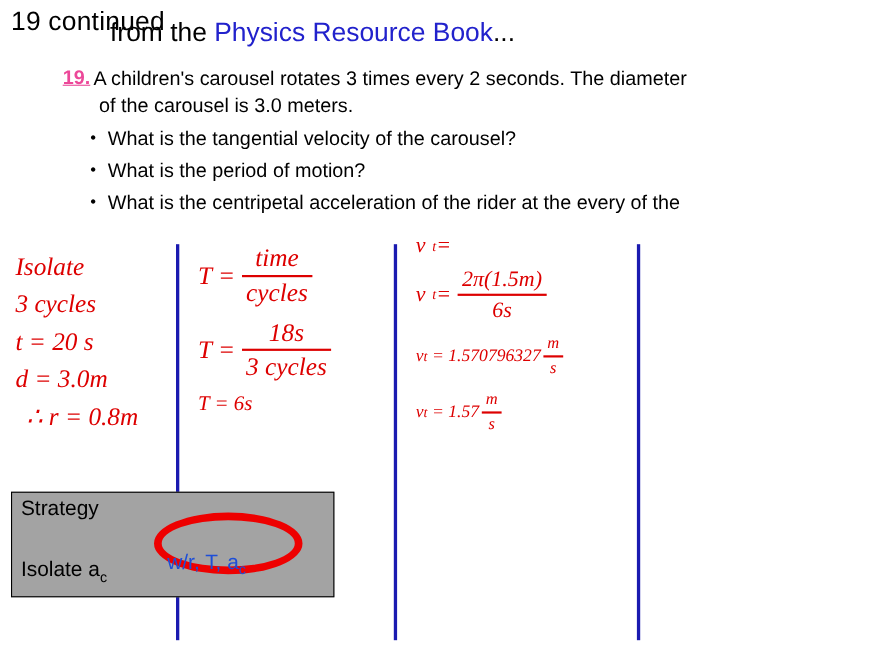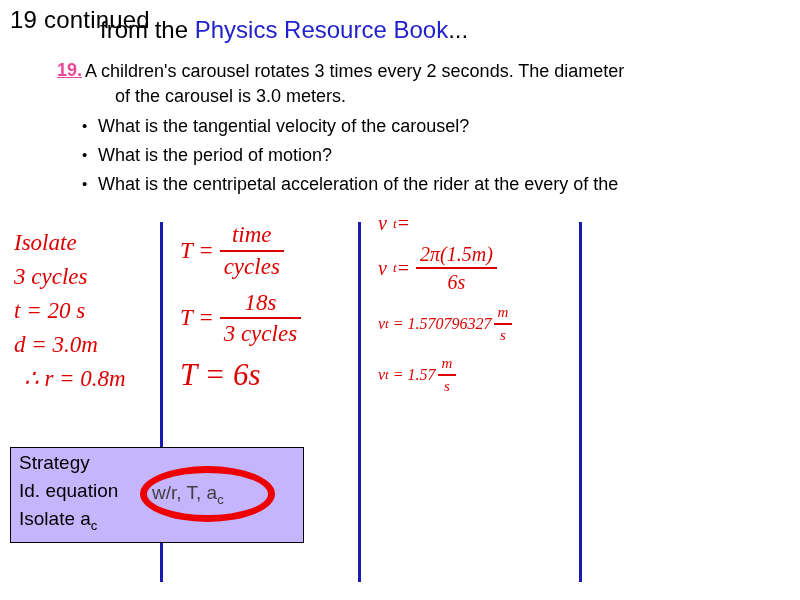--- a/index.html
+++ b/index.html
@@ -58,21 +58,21 @@
     position: absolute;
     left: 85px;
     top: 59px;
     width: 680px;
     font-size: 18px;
     color: #000000;
     line-height: 25px;
   }
   .prob-text .l2 {
     display: block;
-    margin-left: 30px;
+    margin-left: 5px;
   }
   .bullets {
     position: absolute;
     left: 82px;
     top: 112px;
     width: 690px;
     font-size: 18px;
     color: #000000;
     line-height: 29px;
   }
@@ -158,41 +158,41 @@
   }
   .frac .bar {
     width: 100%;
     height: 2px;
     background: #dd0000;
     margin: 2px 0;
   }
   .f-lg { font-size: 23px; }
   .f-md { font-size: 20px; }
   .f-sm { font-size: 15px; }
-  .f-xl { font-size: 31px; }
+  .f-xl { font-size: 19px; }
 
   .col-period .eqrow { margin-bottom: 10px; }
   .col-vt .eqrow { margin-bottom: 8px; }
 
   .plainrow {
     font-size: 16px;
     white-space: nowrap;
     display: flex;
     align-items: center;
   }
   .plainrow .frac { margin-left: 2px; }
 
   
   #strategy-box {
     position: absolute;
     left: 10px;
     top: 447px;
     width: 292px;
     height: 94px;
-    background: #c4b5fd;
+    background: #a3a3a3;
     border: 1px solid #000000;
   }
   #strategy-box .sline {
     position: absolute;
     left: 8px;
     font-size: 19px;
     color: #000000;
     white-space: nowrap;
   }
   #strategy-line-1 { top: 4px; }
@@ -207,23 +207,23 @@
     width: 135px;
     height: 56px;
     border: 7px solid #ee0000;
     border-radius: 50% / 50%;
     box-sizing: border-box;
     background: transparent;
   }
   #highlight-text {
     position: absolute;
     left: 152px;
-    top: 482px;
+    top: 501px;
     font-size: 19px;
-    color: #404040;
+    color: #1d4ed8;
     white-space: nowrap;
   }
 </style>
 </head>
 <body>
 
 <div id="slide">
 
   <div class="slide-tag">19 continued</div>
 
@@ -317,20 +317,19 @@
       <span class="frac f-sm">
         <span class="num">m</span>
         <span class="bar"></span>
         <span class="den">s</span>
       </span>
     </div>
   </div>
 
   <div id="strategy-box">
     <div class="sline" id="strategy-line-1">Strategy</div>
-    <div class="sline" id="strategy-line-2">Id. equation</div>
     <div class="sline" id="strategy-line-3"><span>Isolate a</span><span class="sub">c</span></div>
   </div>
 
   <div id="highlight-oval"></div>
   <div id="highlight-text"><span>w/r, T, a</span><span class="sub">c</span></div>
 
 </div>
 
 </body></html>

